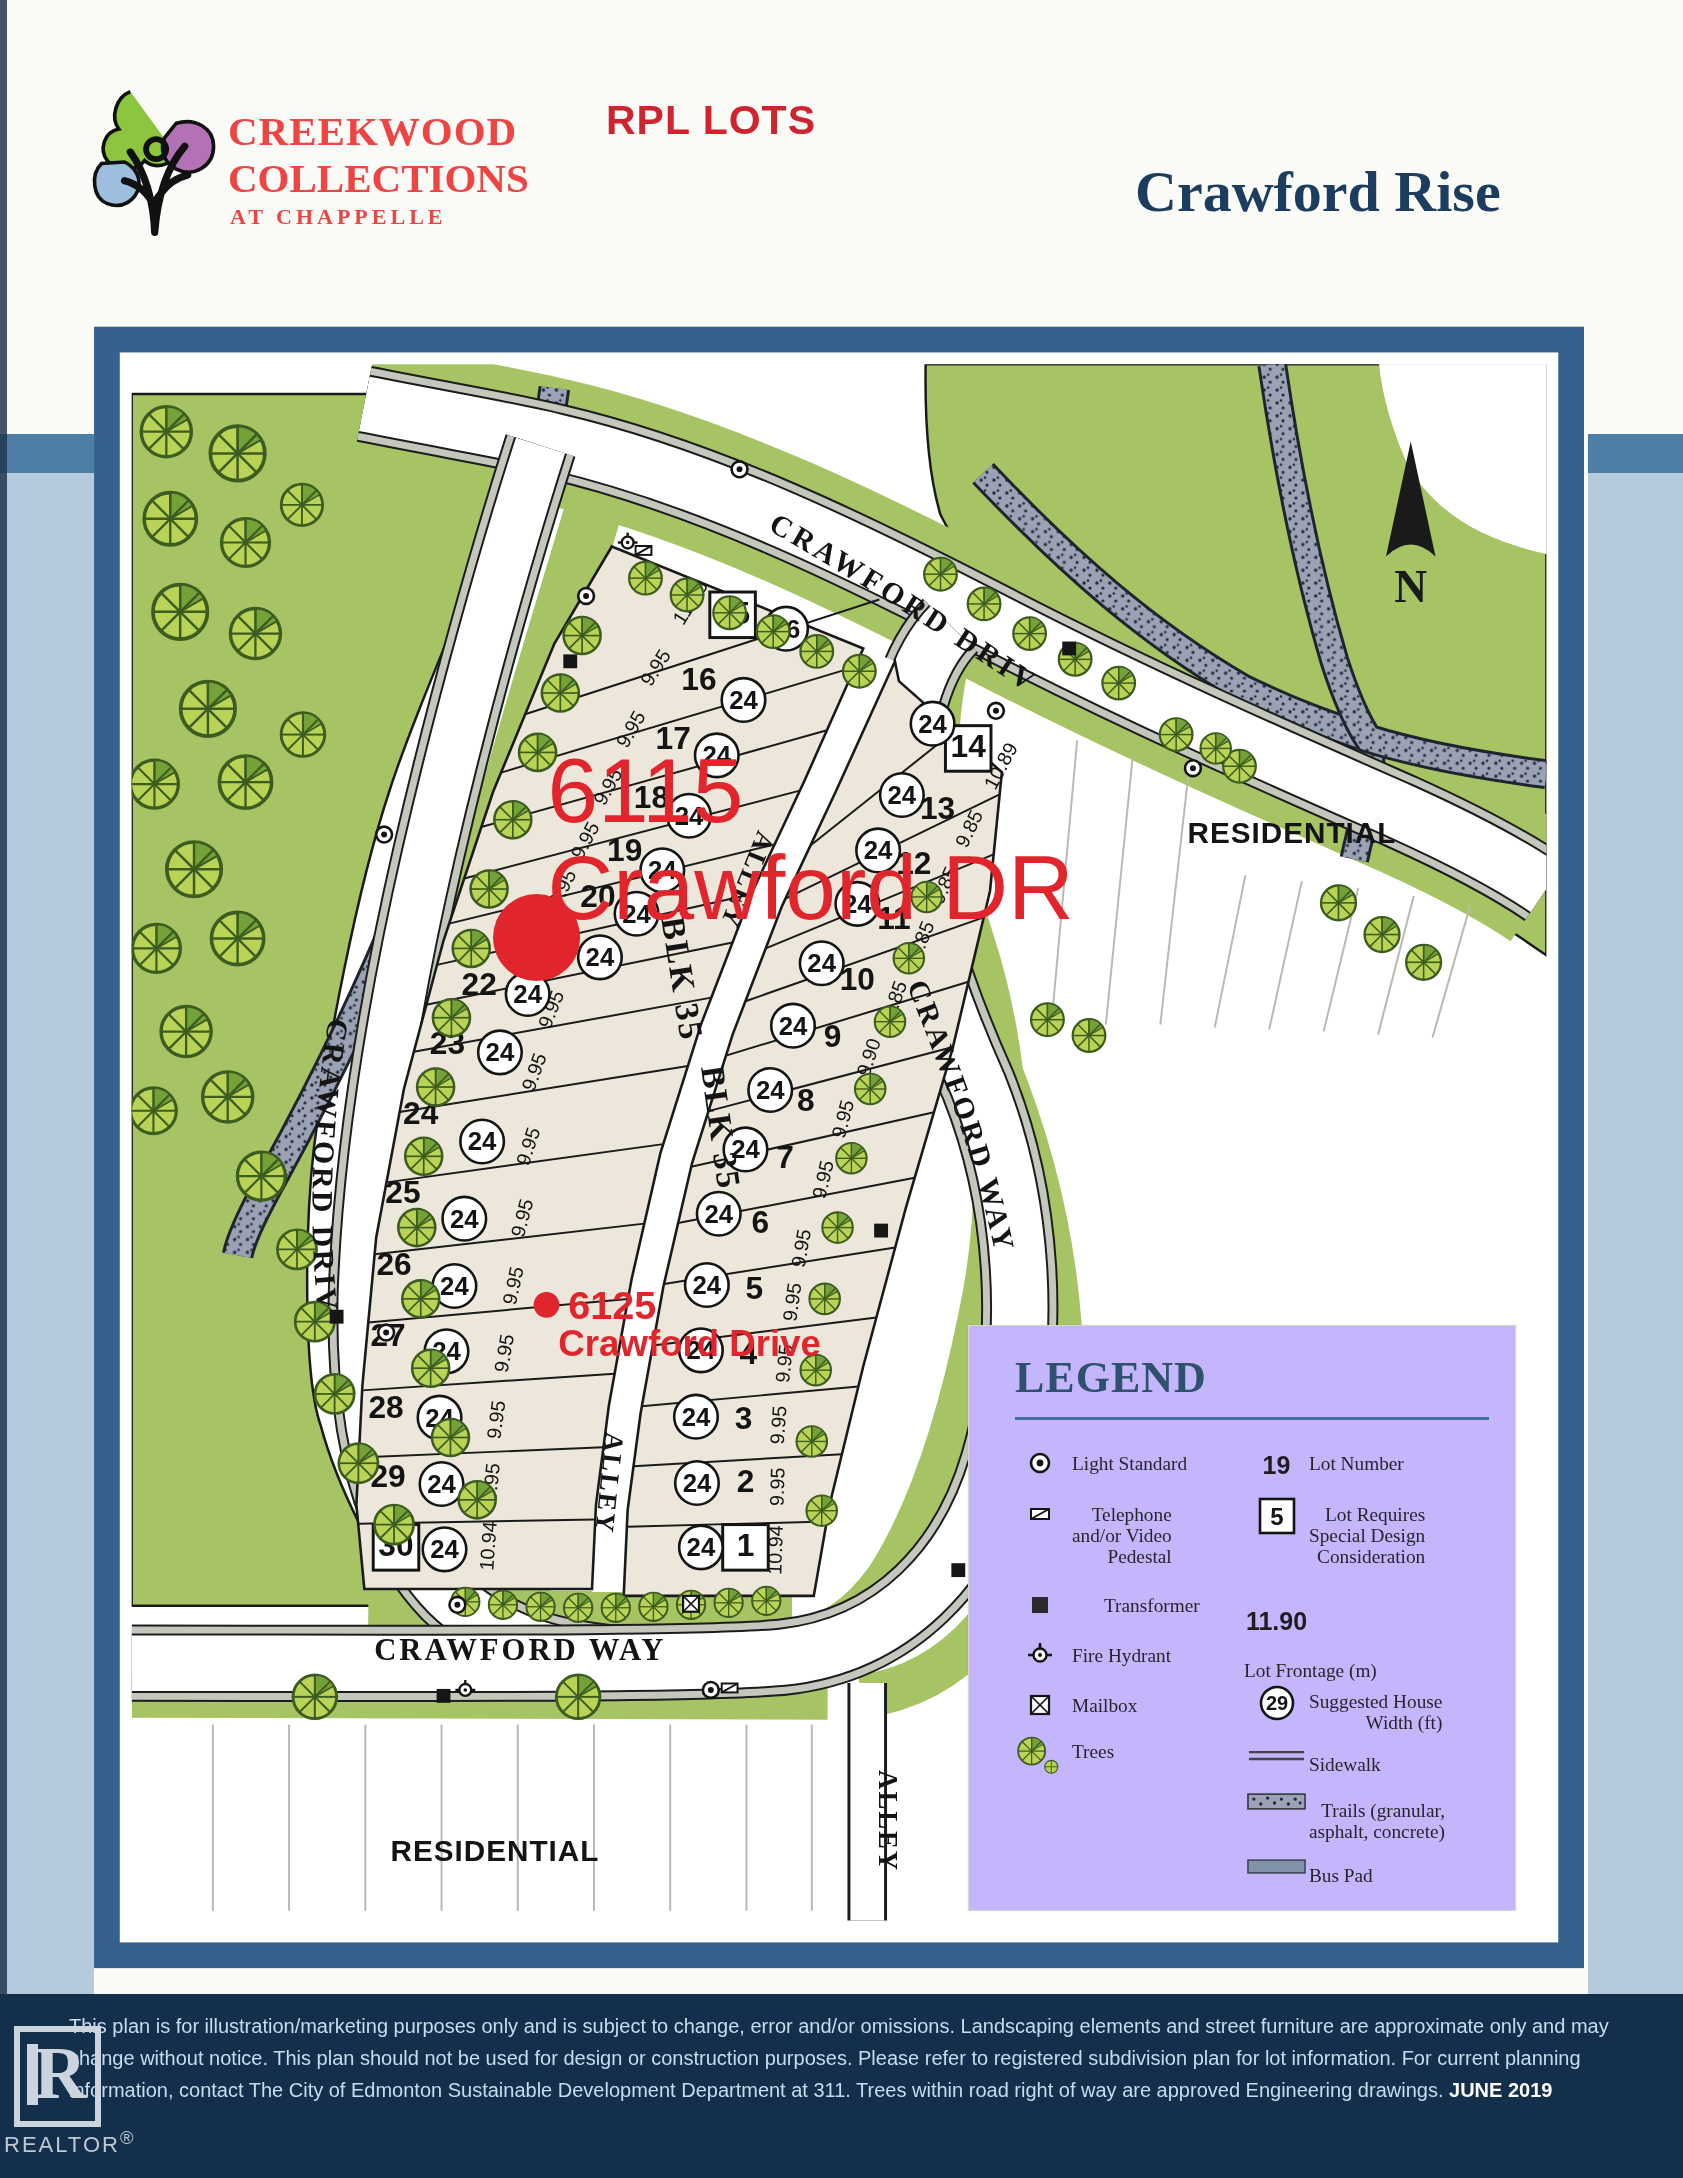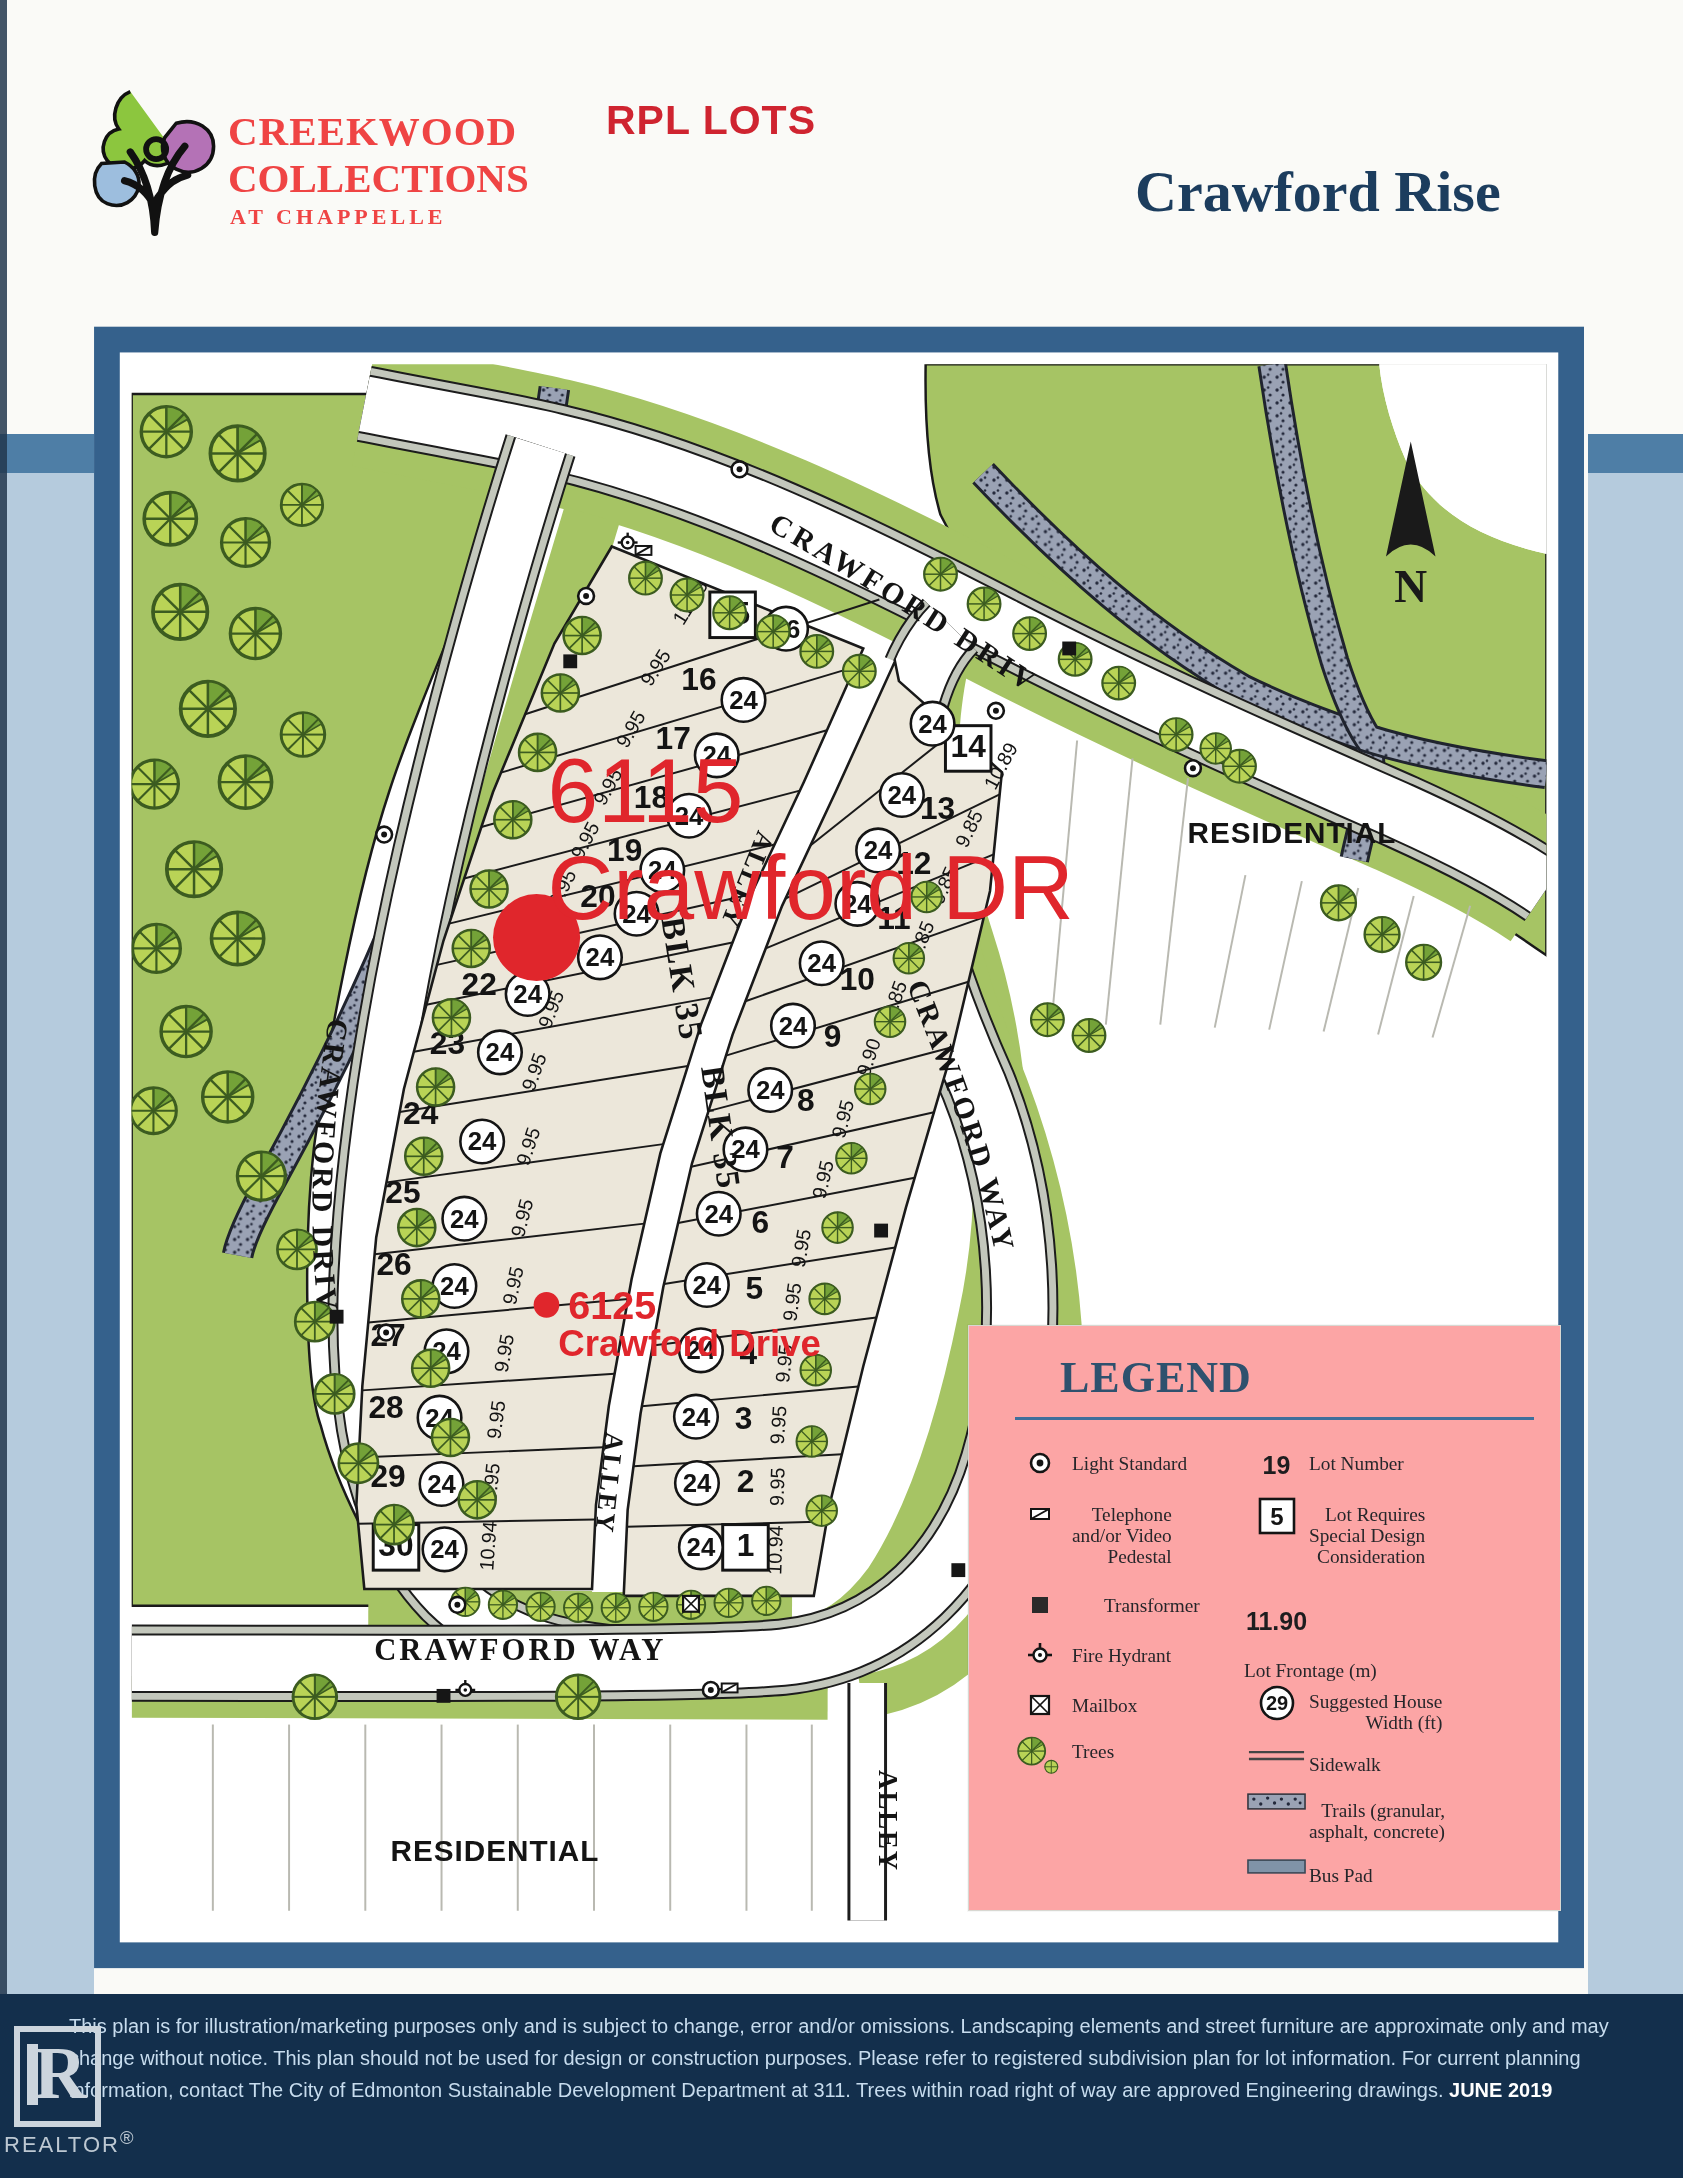--- a/index.html
+++ b/index.html
@@ -11,22 +11,22 @@
   #brand-top{font-size:41px;letter-spacing:1px;}
   #brand-mid{font-size:41px;letter-spacing:0px;margin-top:6px;}
   #brand-bottom{font-size:22px;letter-spacing:4px;margin-top:7px;padding-left:2px;}
   #rpl-lots{left:606px;top:97px;font-size:41px;font-weight:bold;color:#cf2430;letter-spacing:1px;}
   #page-title{left:1135px;top:158px;font-size:58px;color:#1c3d5e;font-family:"Liberation Serif",serif;font-weight:600;}
   
   .steel-band{background:#4e7ea6;}
   .powder{background:#b5cbdd;}
   #left-edge{left:0;top:0;width:7px;height:2178px;background:#22374d;opacity:.85;}
   
-  #legend{left:968px;top:1325px;width:546px;height:584px;background:#fca5a5;border:1px solid #d8d8d2;
-          box-shadow:0 0 0 1px rgba(0,0,0,0.03);padding-left:45px;}
+  #legend{left:968px;top:1325px;width:546px;height:584px;background:#c4b5fd;border:1px solid #d8d8d2;
+          box-shadow:0 0 0 1px rgba(0,0,0,0.03);}
   #legend h2{margin:26px 0 0 46px;font-family:"Liberation Serif",serif;font-weight:600;
              font-size:44px;color:#2e516e;letter-spacing:1px;}
   #legend-rule{position:absolute;left:46px;right:26px;top:91px;height:3px;background:#3f6f9b;}
   .lg-col{position:absolute;top:117px;}
   #lg-col1{left:38px;width:210px;}
   #lg-col2{left:275px;width:257px;}
   .lg-row{display:flex;align-items:flex-start;}
   .lg-ic{width:65px;flex:0 0 65px;display:flex;justify-content:center;}
   .lg-lb{font-family:"Liberation Serif",serif;font-size:19.3px;color:#26262a;line-height:21px;
          white-space:pre-line;padding-top:10px;text-align:right;}

